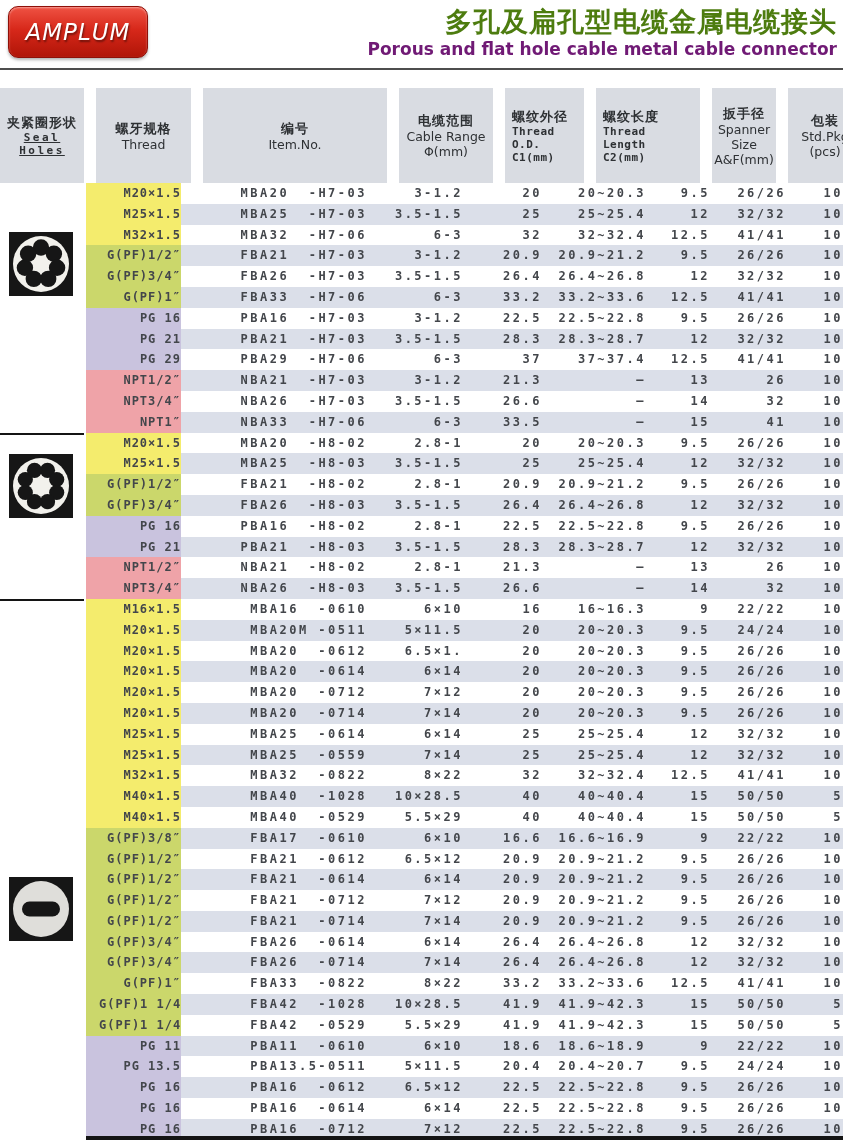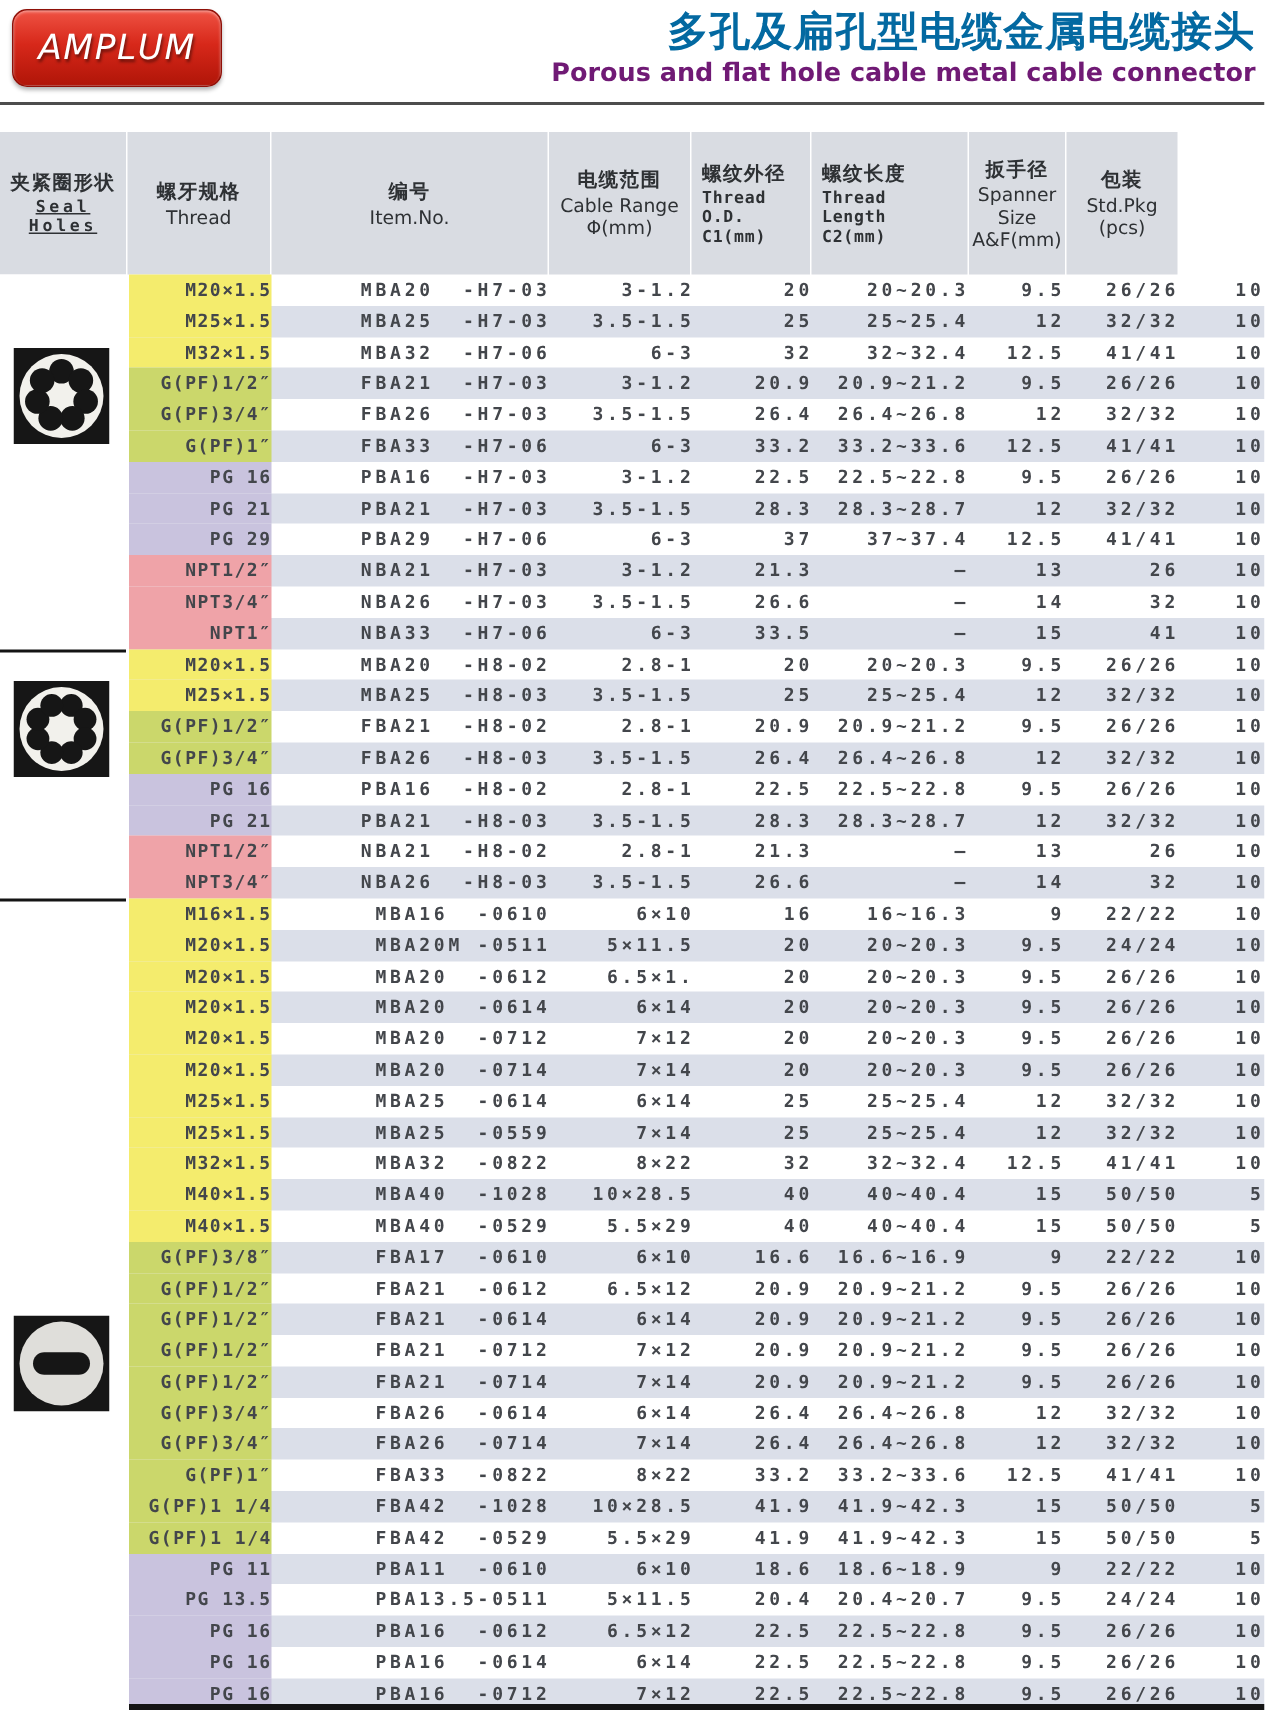--- a/index.html
+++ b/index.html
@@ -9,28 +9,28 @@
 
   
   .logo { position:absolute; top:6px; left:8px; width:140px; height:52px;
           background:linear-gradient(180deg,#ef5243 0%,#d7281a 45%,#b01508 100%);
           border:1px solid #8f1008; border-radius:10px;
           box-shadow:0 2px 3px rgba(0,0,0,.3), inset 0 1px 2px rgba(255,255,255,.45);
           display:flex; align-items:center; justify-content:center; }
   .logo-text { color:#fff; font-weight:normal; font-style:italic; font-size:23px;
                letter-spacing:1px; text-shadow:1px 2px 2px rgba(0,0,0,.45); }
   .titles { position:absolute; top:6px; right:6px; text-align:right; }
-  .title-zh { font-size:27px; font-weight:bold; color:#0369a1; letter-spacing:1px; line-height:1.2; }
+  .title-zh { font-size:27px; font-weight:bold; color:#4d7c0f; letter-spacing:1px; line-height:1.2; }
   .title-en { font-size:17px; color:#701a75; font-weight:bold; margin-top:1px; }
   .rule { position:absolute; top:68px; left:0; width:843px; height:2px; background:#4d4d4d; }
 
   
   .thead { position:absolute; top:88px; left:0; width:843px; height:95px;
            display:grid; grid-template-columns:84px 95px 184px 94px 79px 104px 64px 74px 49px;
-           column-gap:1px; }
+           column-gap:12px; }
   .th { background:#d9dce2; color:#2e3134; display:flex; flex-direction:column; justify-content:center; }
   .th.center { align-items:center; text-align:center; }
   .th.left { padding-left:7px; }
   .th .zh { font-size:13px; font-weight:bold; letter-spacing:1px; line-height:17px; }
   .th .en-sans { font-size:12.5px; line-height:15px; }
   .th .en-mono { font-family:"DejaVu Sans Mono", monospace; font-size:11px; font-weight:bold;
                  letter-spacing:.5px; line-height:13px; }
   .th .sp { letter-spacing:2.5px;text-decoration:underline; }
 
   

